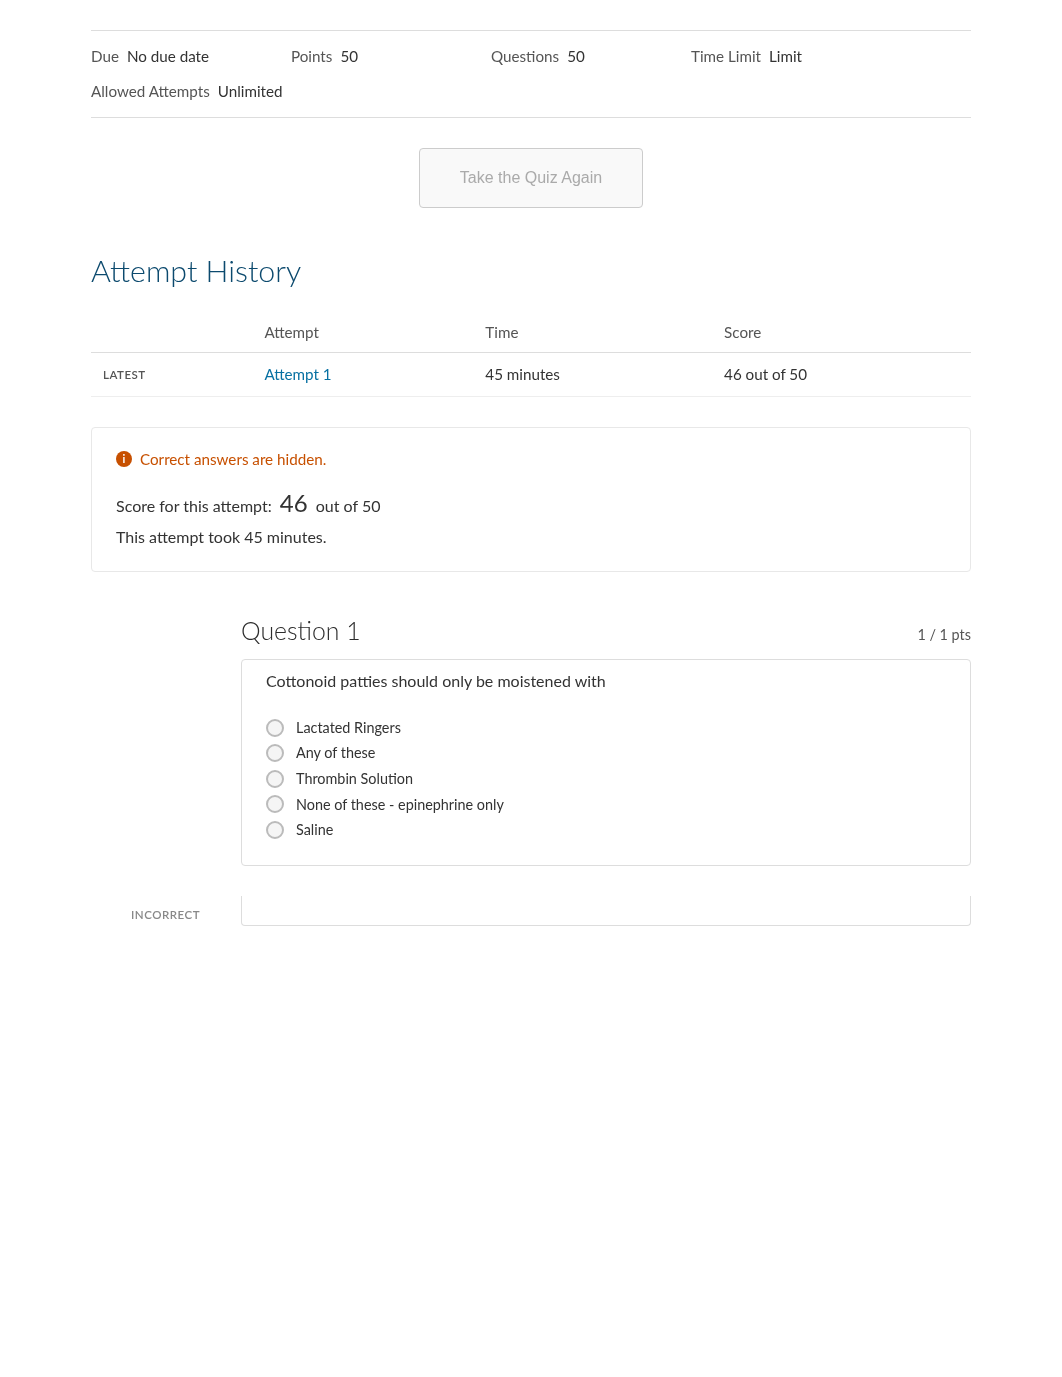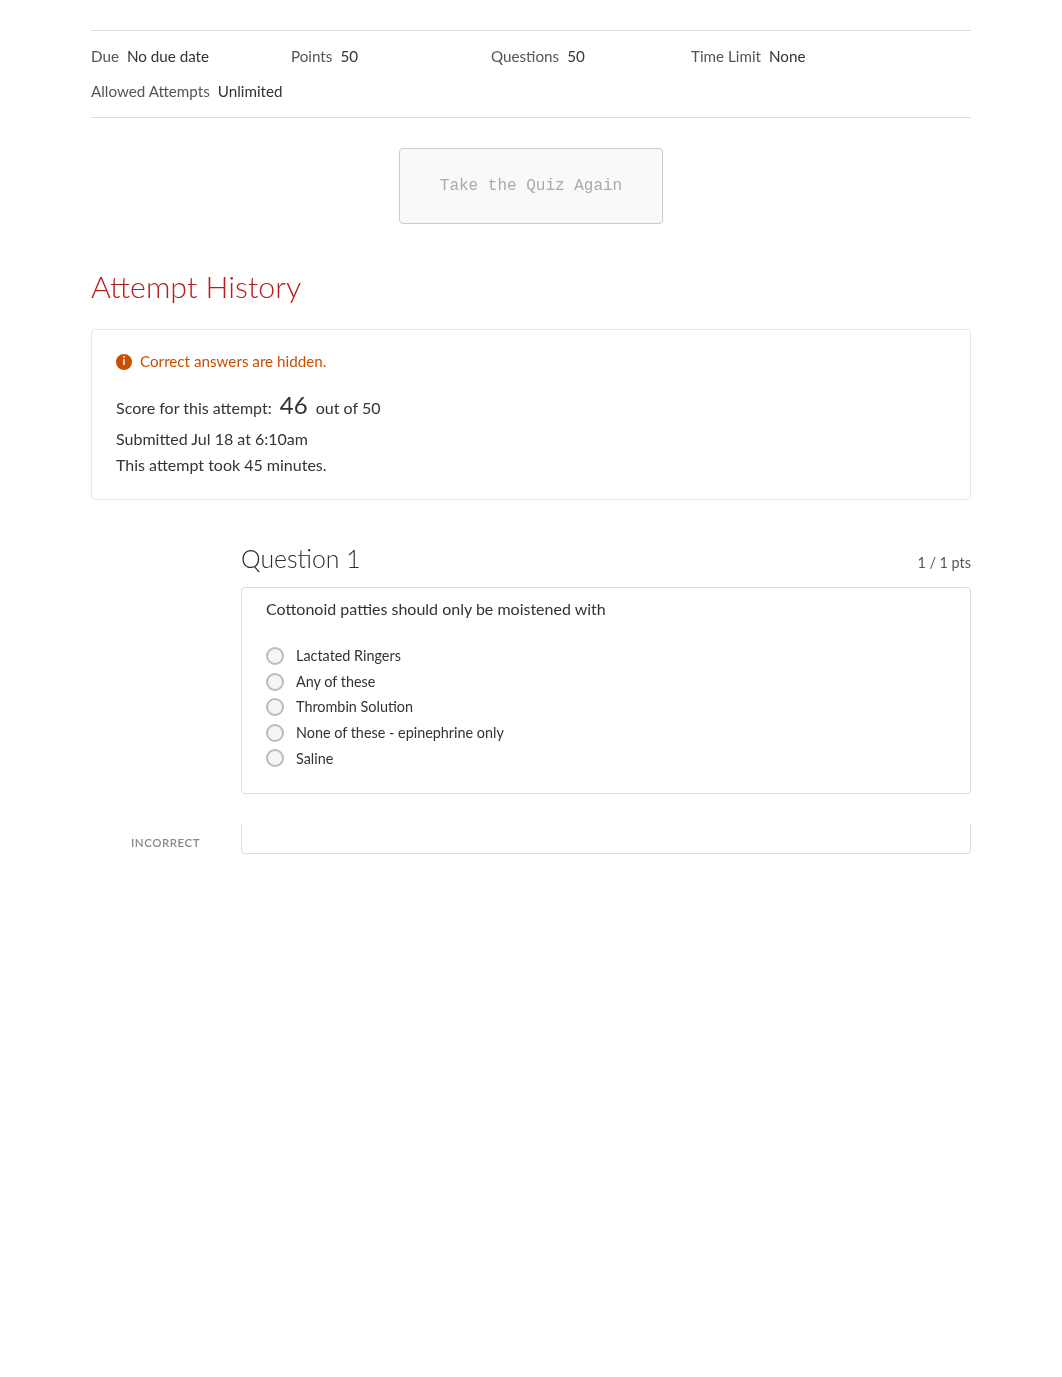--- a/index.html
+++ b/index.html
@@ -50,33 +50,33 @@
     .meta-value {
       color: #333;
       font-size: 0.95em;
     }
     .take-quiz-container {
       text-align: center;
       margin: 30px 0 40px 0;
     }
     .take-quiz-btn {
       display: inline-block;
-      padding: 28px 40px;
+      padding: 20px 40px;
       border: 1px solid #ccc;
       border-radius: 4px;
       background: #f9f9f9;
       color: #aaa;
       font-size: 1em;
       cursor: pointer;
-      font-family: Liberation Mono, monospace;
+      font-family: Liberation Sans, sans-serif;
     }
     .attempt-history-title {
       font-size: 1.9em;
       font-weight: 300;
-      color: #b91c1c;
+      color: #0c4a6e;
       margin-bottom: 20px;
     }
     .attempt-table {
       width: 100%;
       border-collapse: collapse;
       margin-bottom: 30px;
     }
     .attempt-table thead tr {
       border-bottom: 1px solid #ddd;
     }
@@ -244,49 +244,68 @@
       <div class="meta-item">
         <span class="meta-label">Points</span>
         <span class="meta-value">50</span>
       </div>
       <div class="meta-item">
         <span class="meta-label">Questions</span>
         <span class="meta-value">50</span>
       </div>
       <div class="meta-item">
         <span class="meta-label">Time Limit</span>
-        <span class="meta-value">None</span>
+        <span class="meta-value">Limit</span>
       </div>
     </div>
     <div class="meta-row" style="margin-top:6px;">
       <div class="meta-item">
         <span class="meta-label">Allowed Attempts</span>
         <span class="meta-value">Unlimited</span>
       </div>
     </div>
   </div>
 
   <div class="take-quiz-container">
     <button class="take-quiz-btn">Take the Quiz Again</button>
   </div>
 
   <h2 class="attempt-history-title">Attempt History</h2>
 
+  <table class="attempt-table">
+    <thead>
+      <tr>
+        <th></th>
+        <th>Attempt</th>
+        <th>Time</th>
+        <th>Score</th>
+      </tr>
+    </thead>
+    <tbody>
+      <tr>
+        <td class="latest-label">LATEST</td>
+        <td>
+          <a class="attempt-link">Attempt 1</a>
+        </td>
+        <td>45 minutes</td>
+        <td>46 out of 50</td>
+      </tr>
+    </tbody>
+  </table>
 
   <div class="result-info-box">
     <div class="correct-answers-notice">
       <span class="notice-icon">i</span>
       <span>Correct answers are hidden.</span>
     </div>
     <div class="score-line">
       <span>Score for this attempt:</span>
       <span class="score-number">46</span>
       <span>out of 50</span>
     </div>
-    <div class="submitted-line">Submitted Jul 18 at 6:10am</div>
     <div class="time-line">This attempt took 45 minutes.</div>
   </div>
 
   <div class="question-block">
     <div class="question-header">
       <h2 class="question-title">Question 1</h2>
       <span class="question-pts">1 / 1 pts</span>
     </div>
     <div class="question-body">
       <div class="question-text">Cottonoid patties should only be moistened with</div>

